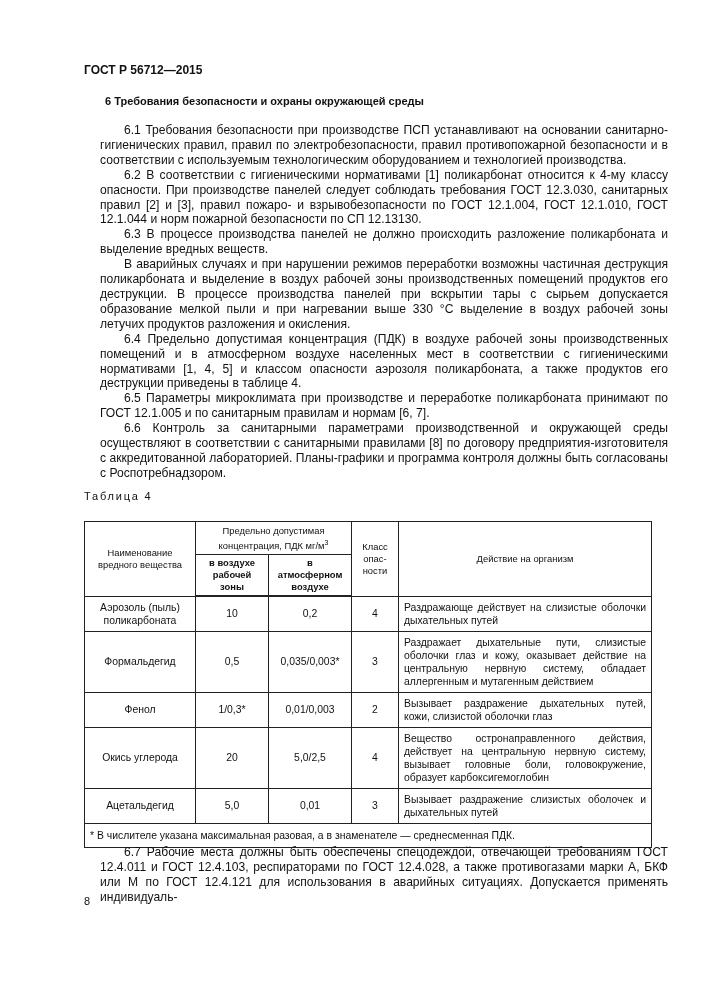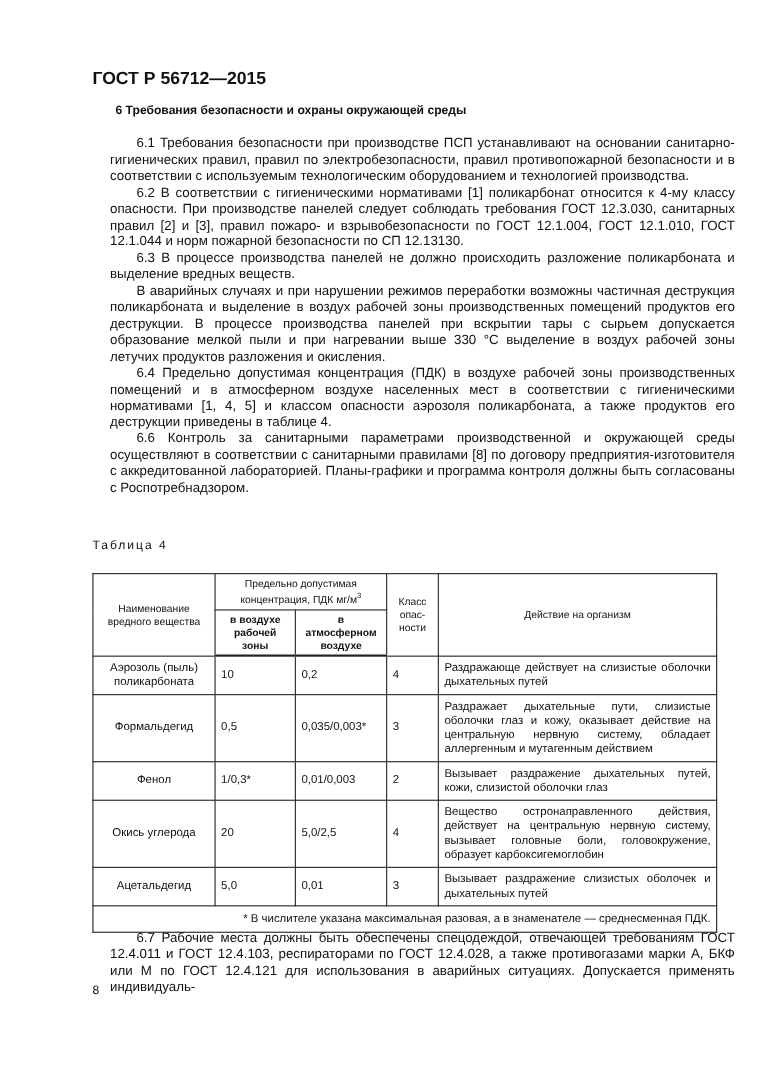--- a/index.html
+++ b/index.html
@@ -1,49 +1,50 @@
 <!DOCTYPE html>
 <html><head>
 <meta charset="utf-8">
 <style>
   html, body { margin: 0; padding: 0; background: #ffffff; }
   body { width: 701px; height: 990px; position: relative; overflow: hidden;
          font-family: "Liberation Sans", sans-serif; color: #111; }
-  .page-header { position: absolute; left: 84px; top: 63px; font-size: 16px; font-weight: bold; }
+  .page-header { position: absolute; left: 84px; top: 63px; font-size: 12px; font-weight: bold; }
   .section-title { position: absolute; left: 105px; top: 95px; font-size: 11px; font-weight: bold; margin: 0; }
   .body-text { position: absolute; left: 84px; width: 568px; font-size: 12.1px; line-height: 14.9px; margin-left: 16px; }
   .body-text p { margin: 0; text-align: justify; text-indent: 24px; }
   .intro { top: 123px; }
   .table-caption { position: absolute; left: 84px; top: 490px; font-size: 11px; letter-spacing: 1.8px; }
   table.t4 { position: absolute; left: 84px; top: 521px; width: 567px; border-collapse: collapse;
              font-size: 10.4px; line-height: 13px; table-layout: fixed; }
   table.t4 td, table.t4 th { border: 1.2px solid #222; padding: 2px 5px; vertical-align: middle; }
   table.t4 th { font-weight: normal; font-size: 9.4px; line-height: 12px; text-align: center; }
   table.t4 thead tr:last-child th { border-bottom: 2.2px solid #222; font-weight: bold; }
-  td.c { }
+  td.c { text-align: center; }
   td.l { text-align: center; }
   td.j { text-align: justify; }
-  td.note { text-align: right; font-size: 10.4px; padding: 4px 5px; }
+  td.note { text-align: left; font-size: 10.4px; padding: 4px 5px; }
   .closing { top: 845px; }
   .page-number { position: absolute; left: 84px; top: 895px; font-size: 11px; }
   sup { font-size: 7px; vertical-align: 4px; }
 </style>
 </head>
 <body>
 
 <div class="page-header">ГОСТ Р 56712—2015</div>
 
 <h2 class="section-title">6 Требования безопасности и охраны окружающей среды</h2>
 
 <div class="body-text intro">
   <p>6.1 Требования безопасности при производстве ПСП устанавливают на основании санитарно-гигиенических правил, правил по электробезопасности, правил противопожарной безопасности и в соответствии с используемым технологическим оборудованием и технологией производства.</p>
   <p>6.2 В соответствии с гигиеническими нормативами [1] поликарбонат относится к 4-му классу опасности. При производстве панелей следует соблюдать требования ГОСТ 12.3.030, санитарных правил [2] и [3], правил пожаро- и взрывобезопасности по ГОСТ 12.1.004, ГОСТ 12.1.010, ГОСТ 12.1.044 и норм пожарной безопасности по СП 12.13130.</p>
   <p>6.3 В процессе производства панелей не должно происходить разложение поликарбоната и выделение вредных веществ.</p>
   <p>В аварийных случаях и при нарушении режимов переработки возможны частичная деструкция поликарбоната и выделение в воздух рабочей зоны производственных помещений продуктов его деструкции. В процессе производства панелей при вскрытии тары с сырьем допускается образование мелкой пыли и при нагревании выше 330 °С выделение в воздух рабочей зоны летучих продуктов разложения и окисления.</p>
   <p>6.4 Предельно допустимая концентрация (ПДК) в воздухе рабочей зоны производственных помещений и в атмосферном воздухе населенных мест в соответствии с гигиеническими нормативами [1, 4, 5] и классом опасности аэрозоля поликарбоната, а также продуктов его деструкции приведены в таблице 4.</p>
+  <p>6.5 Параметры микроклимата при производстве и переработке поликарбоната принимают по ГОСТ 12.1.005 и по санитарным правилам и нормам [6, 7].</p>
   <p>6.6 Контроль за санитарными параметрами производственной и окружающей среды осуществляют в соответствии с санитарными правилами [8] по договору предприятия-изготовителя с аккредитованной лабораторией. Планы-графики и программа контроля должны быть согласованы с Роспотребнадзором.</p>
 </div>
 
 <div class="table-caption">Таблица 4</div>
 
 <table class="t4">
   <colgroup>
     <col style="width:111px">
       <col style="width:73px">
       <col style="width:83px">

